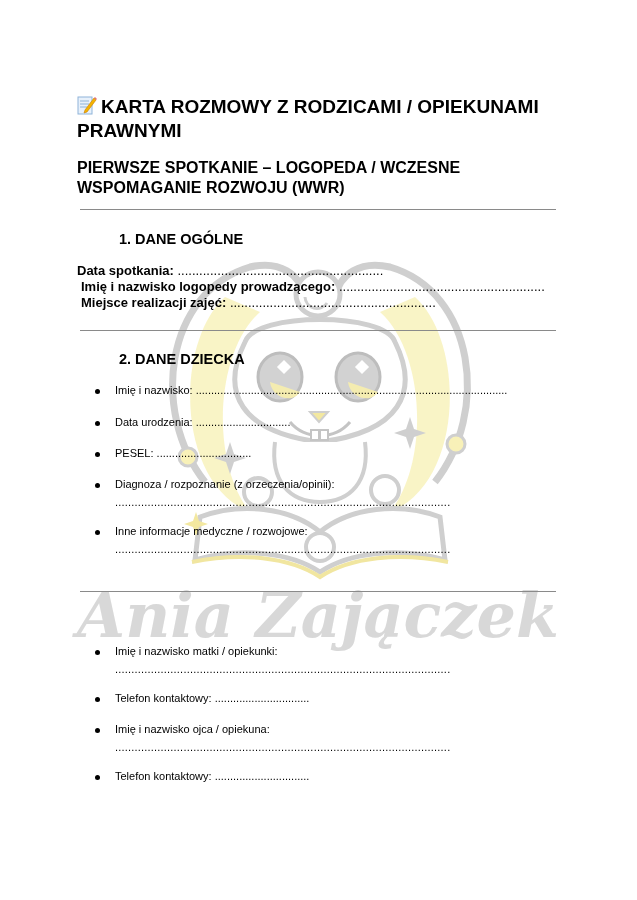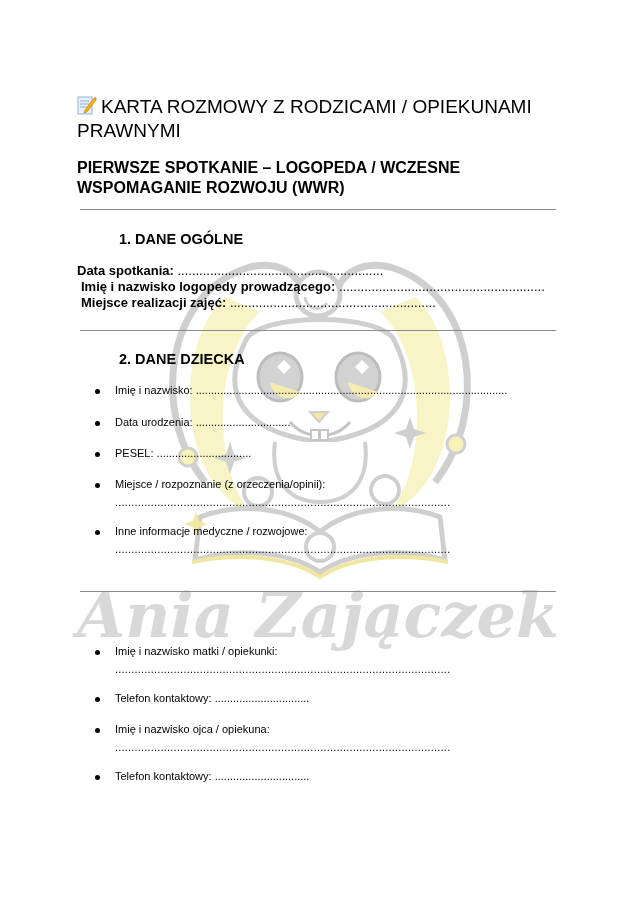--- a/index.html
+++ b/index.html
@@ -2,21 +2,21 @@
 <html><head>
 <meta charset="utf-8">
 <style>
   html, body { margin: 0; padding: 0; background: #ffffff; }
   body { width: 637px; height: 900px; position: relative; overflow: hidden;
          font-family: "Liberation Sans", sans-serif; color: #000; }
   .page { position: absolute; left: 0; top: 0; width: 637px; height: 900px; }
   .watermark { position: absolute; left: 0; top: 12px; width: 539px; height: 900px; pointer-events: none; z-index: 0; }
   .content { position: absolute; left: 0; top: 0; width: 637px; height: 900px; z-index: 1; }
   .abs { position: absolute; white-space: nowrap; }
-  .title { left: 77px; top: 95px; font-size: 19px; font-weight: normal; line-height: 24px; white-space: normal; width: 470px; }
+  .title { left: 77px; top: 95px; font-size: 19px; font-weight: bold; line-height: 24px; white-space: normal; width: 470px; }
   .title .emoji { display: inline-block; width: 20px; height: 20px; vertical-align: -2px; margin-right: 4px; }
   .subtitle { left: 77px; top: 158px; font-size: 16px; font-weight: bold; line-height: 20px; white-space: normal; width: 470px; }
   .hr { position: absolute; left: 80px; width: 476px; height: 1px; background: #8a8a8a; }
   .h2 { font-size: 14.5px; font-weight: bold; left: 77px; margin-left: 42px; }
   .field { font-size: 13px; font-weight: bold; left: 77px; }
   .field .dots { font-weight: normal; }
   .bullet { position: absolute; left: 95px; font-size: 11px; }
   .bullet::before { content: ""; position: absolute; left: 0; top: 5px; width: 5px; height: 5px; border-radius: 50%; background: #000; }
   .bullet .lbl { position: absolute; left: 20px; top: 0; white-space: nowrap; }
   .bullet .dotline { position: absolute; left: 20px; top: 18px; white-space: nowrap; letter-spacing: 0.2px; }
@@ -109,21 +109,21 @@
     <div class="bullet" style="top:384px;">
       <span class="lbl"><span>Imię i nazwisko:</span> <span>......................................................................................................</span></span>
     </div>
     <div class="bullet" style="top:416px;">
       <span class="lbl"><span>Data urodzenia:</span> <span>...............................</span></span>
     </div>
     <div class="bullet" style="top:447px;">
       <span class="lbl"><span>PESEL:</span> <span>...............................</span></span>
     </div>
     <div class="bullet" style="top:478px;">
-      <span class="lbl">Miejsce / rozpoznanie (z orzeczenia/opinii):</span>
+      <span class="lbl">Diagnoza / rozpoznanie (z orzeczenia/opinii):</span>
       <span class="dotline">.......................................................................................................</span>
     </div>
     <div class="bullet" style="top:525px;">
       <span class="lbl">Inne informacje medyczne / rozwojowe:</span>
       <span class="dotline">.......................................................................................................</span>
     </div>
 
     <div class="hr" style="top:591px;"></div>
 
 

